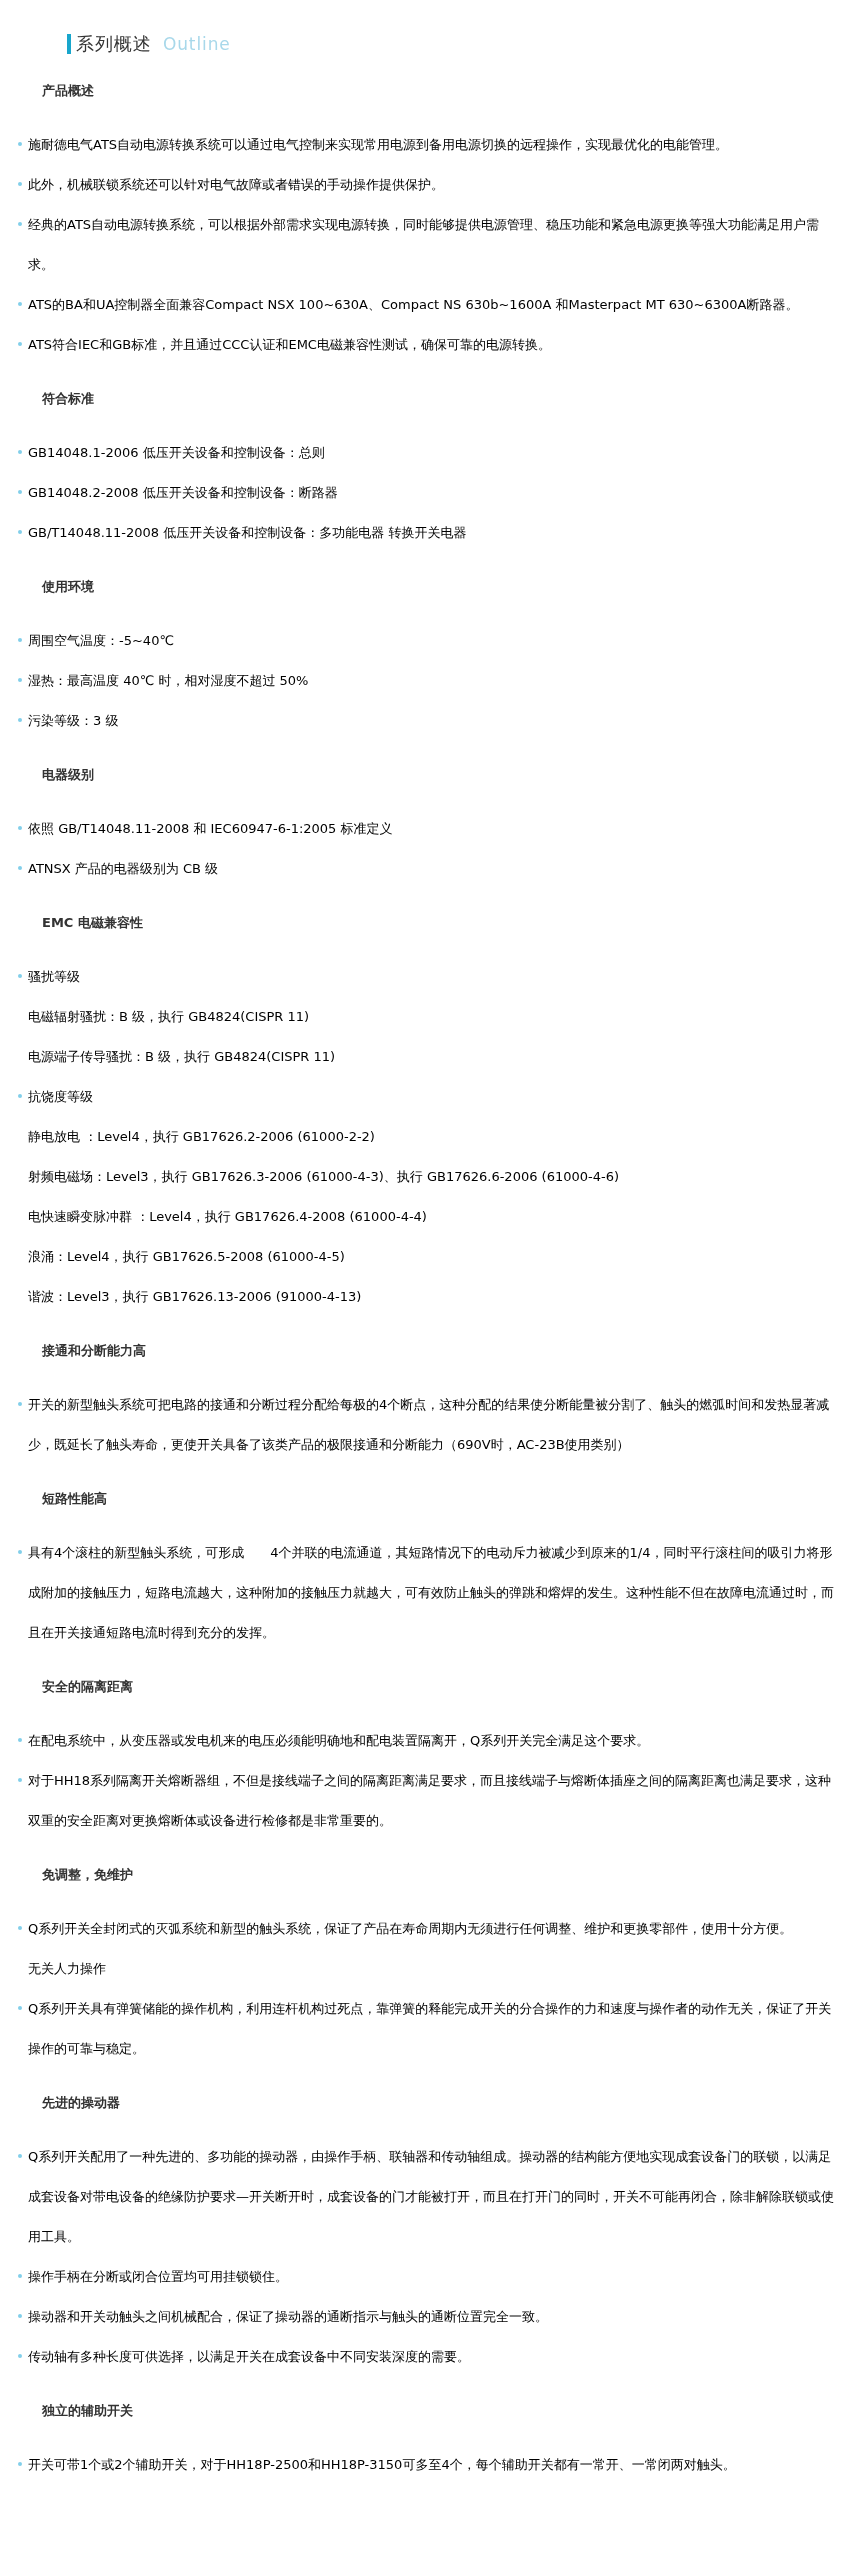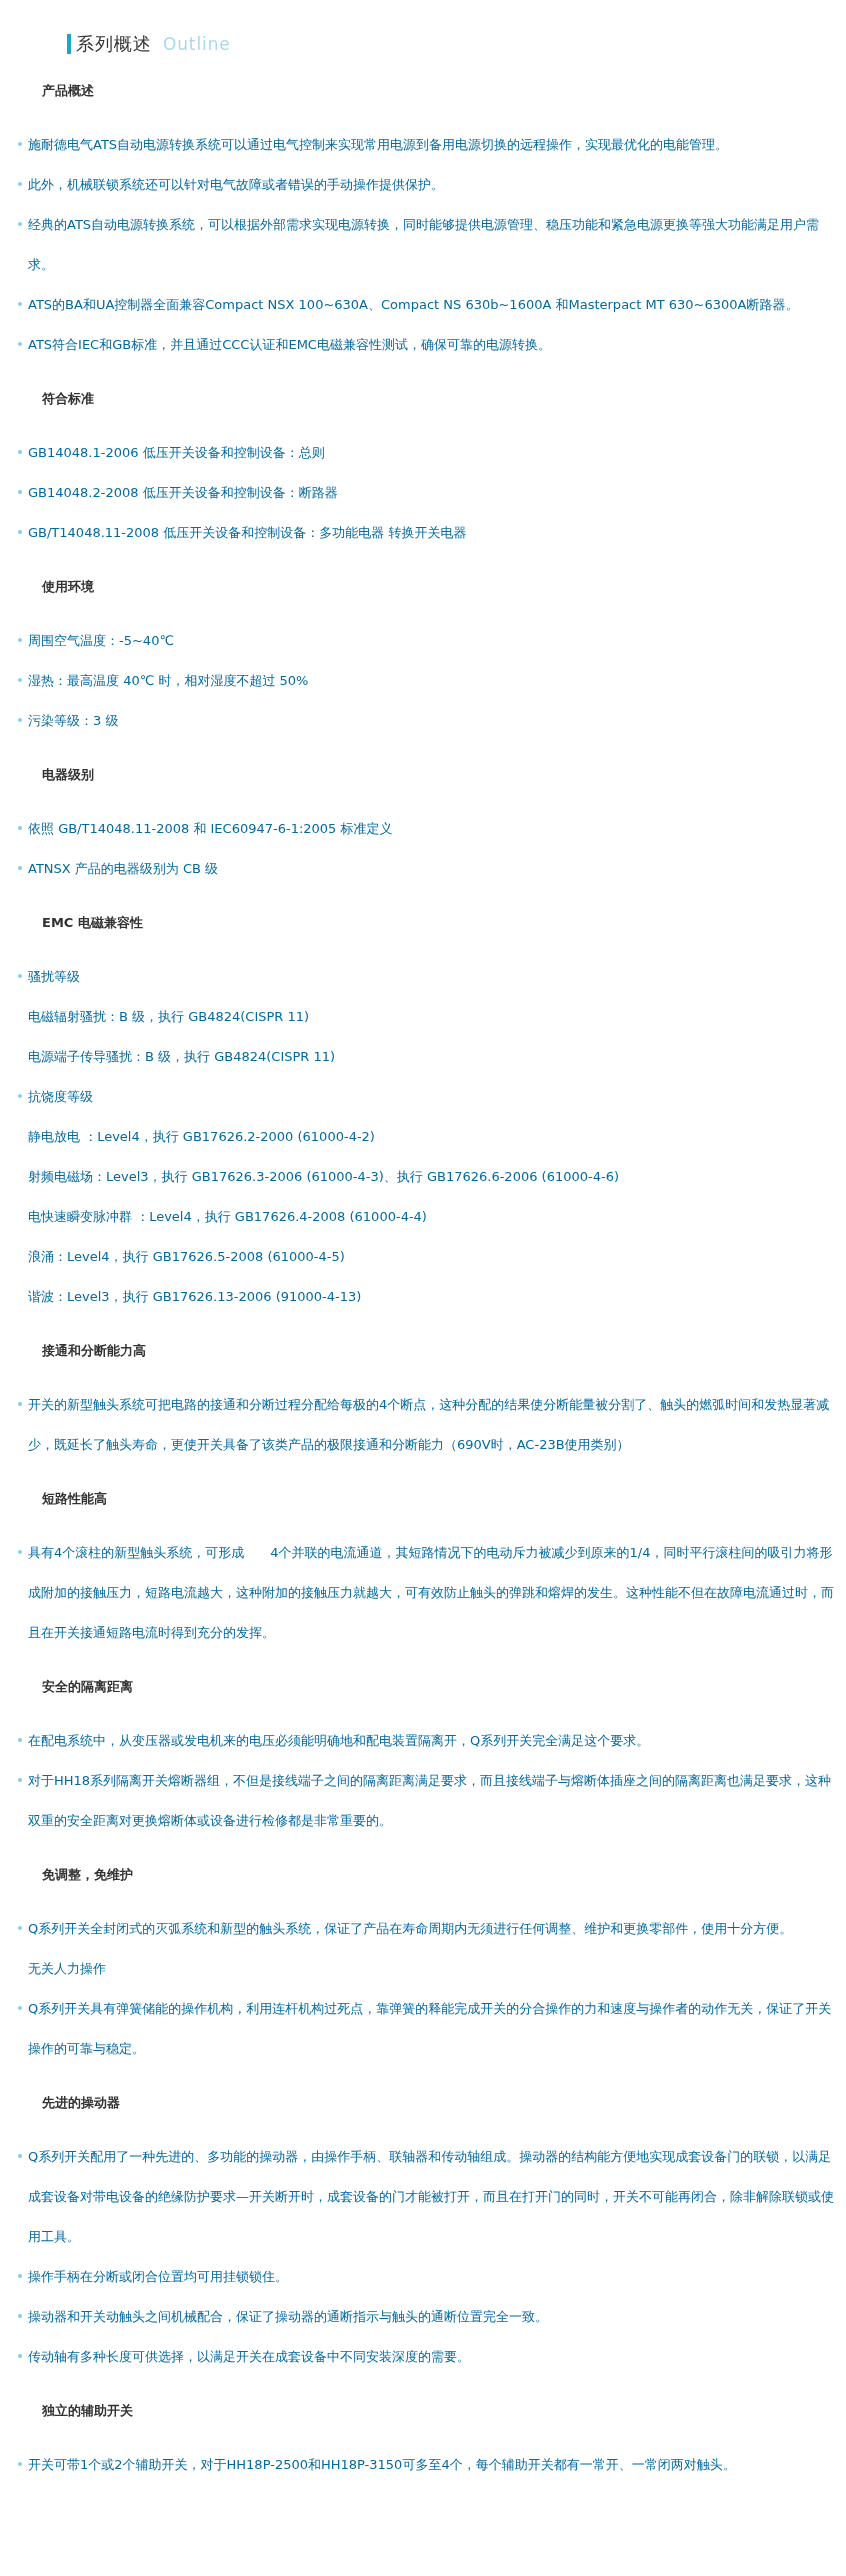--- a/index.html
+++ b/index.html
@@ -44,21 +44,21 @@
   .section-heading{
     font-size:13px;
     font-weight:bold;
     color:#333333;
     line-height:40px;
     margin:14px 14px;
   }
   .item{
     position:relative;
     font-size:13px;
-    color:#0369a1;
+    color:#000000;
     line-height:40px;
     margin:0;
   }
   .bullet-dot{
     position:absolute;
     left:-10.3px;
     top:17px;
     width:4.7px;
     height:4.7px;
     border-radius:50%;
@@ -182,21 +182,21 @@
       <span class="item-text">电源端子传导骚扰：B 级，执行 GB4824(CISPR 11)</span>
     </p>
 
     <p class="item">
       <span class="bullet-dot"></span>
       <span class="item-text">抗饶度等级</span>
     </p>
 
     <p class="item">
       
-      <span class="item-text">静电放电 ：Level4，执行 GB17626.2-2000 (61000-4-2)</span>
+      <span class="item-text">静电放电 ：Level4，执行 GB17626.2-2006 (61000-2-2)</span>
     </p>
 
     <p class="item">
       
       <span class="item-text">射频电磁场：Level3，执行 GB17626.3-2006 (61000-4-3)、执行 GB17626.6-2006 (61000-4-6)</span>
     </p>
 
     <p class="item">
       
       <span class="item-text">电快速瞬变脉冲群 ：Level4，执行 GB17626.4-2008 (61000-4-4)</span>

